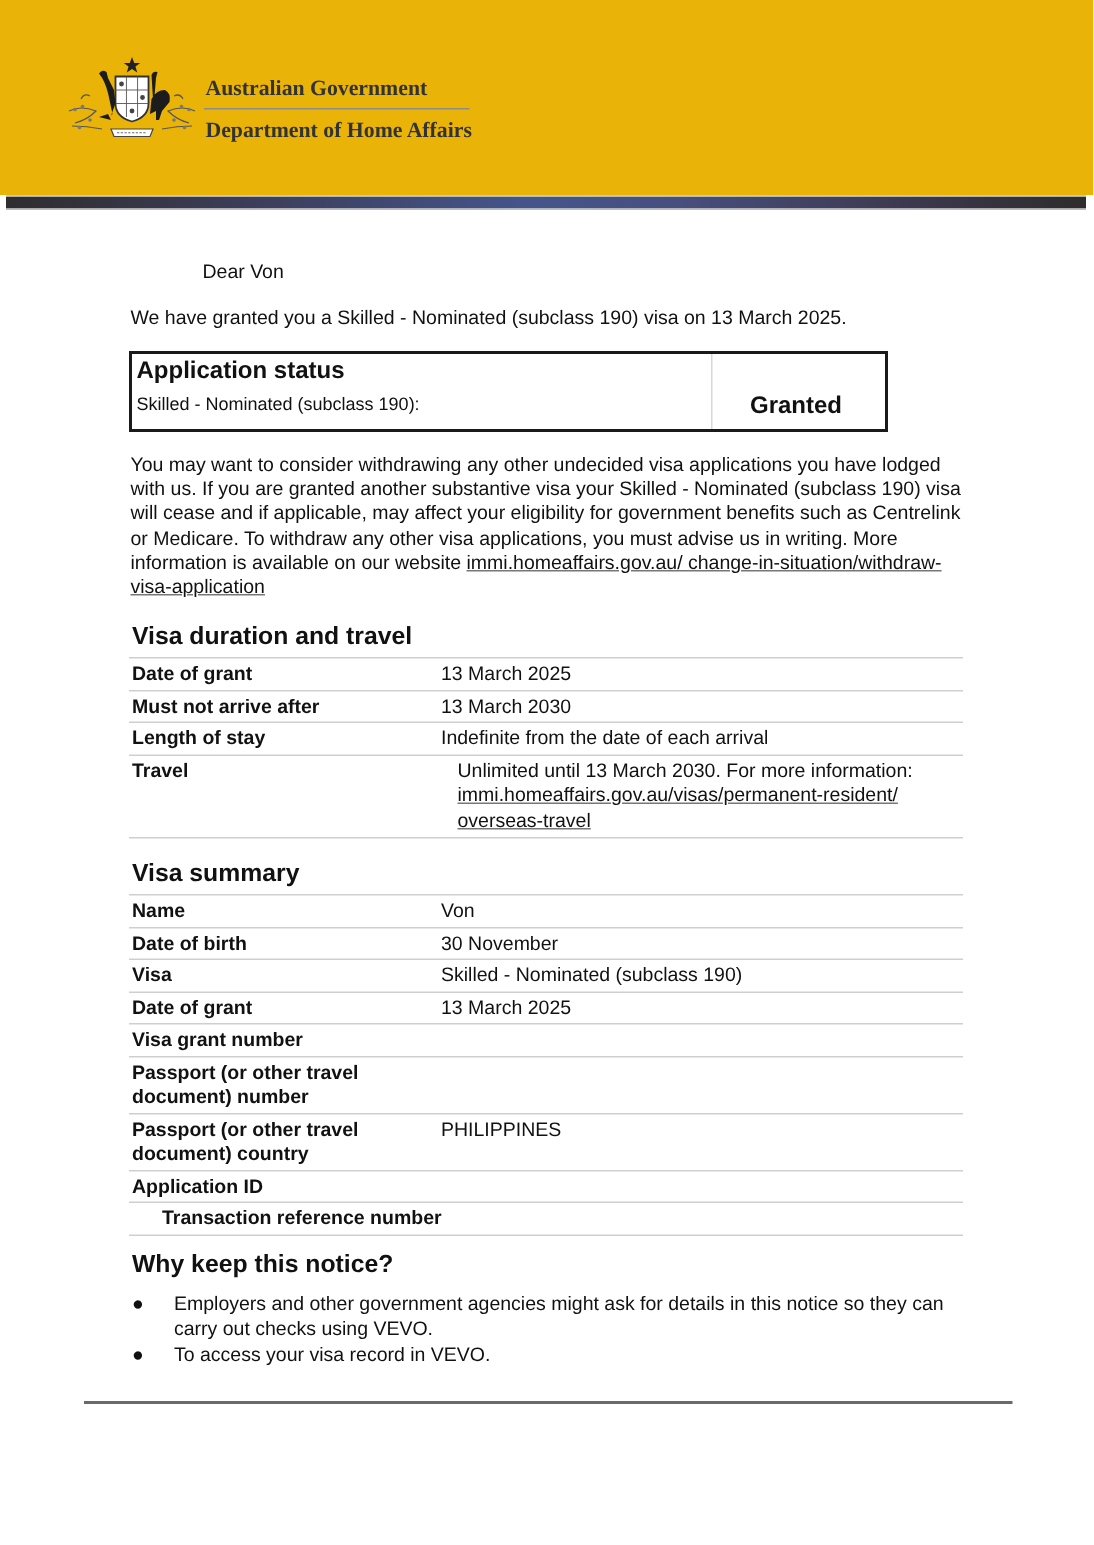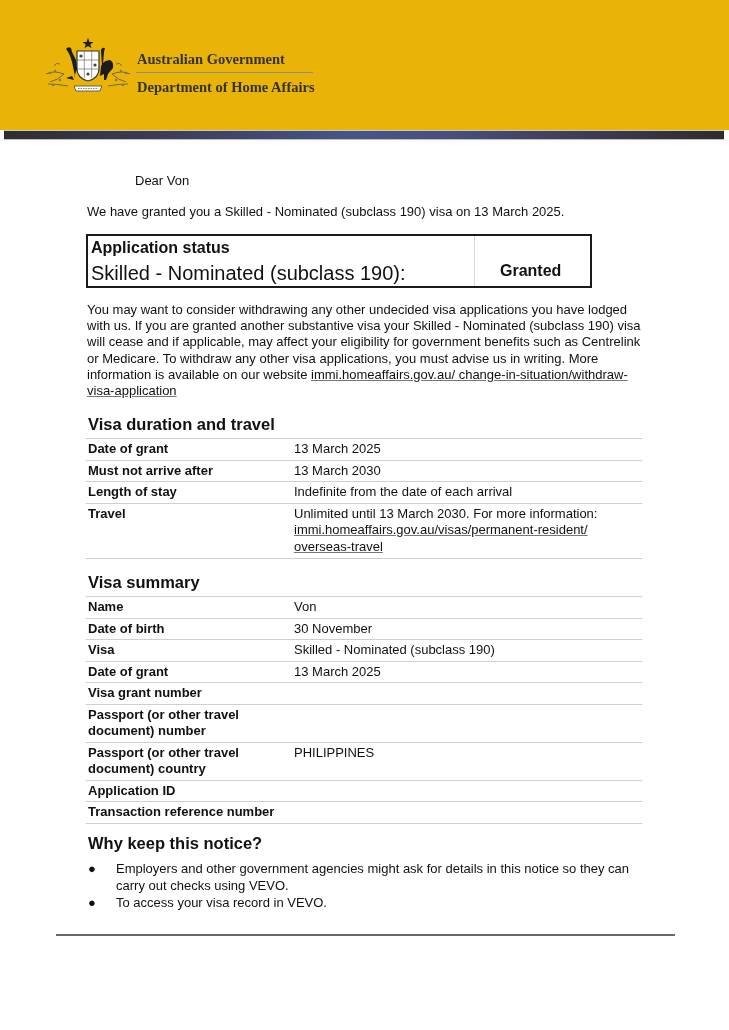--- a/index.html
+++ b/index.html
@@ -16,21 +16,21 @@
           background: linear-gradient(to right, #2f2d2f 0%, #3d3f5e 25%, #45558a 48%, #474f7e 62%, #3e3a52 82%, #2e2c2c 100%);
           border-top: 1px solid #c9c9c9; border-bottom: 1px solid #bdbdbd; }
 
   .p { position: absolute; font-size: 13px; line-height: 16.2px; color: #111; }
   .greet { left: 87px; top: 173px; margin-left: 48px; }
   .intro { left: 87px; top: 204px; white-space: nowrap; }
 
   .status-box { position: absolute; left: 86px; top: 234px; width: 506px; height: 54px; border: 2px solid #1a1a1a; }
   .status-box .divider { position: absolute; left: 386px; top: 0; bottom: 0; width: 1px; background: #d8d8d8; }
   .status-head { position: absolute; left: 3px; top: 3px; font-size: 16px; font-weight: bold; }
-  .status-label { position: absolute; left: 3px; top: 26px; font-size: 20px; }
+  .status-label { position: absolute; left: 3px; top: 26px; font-size: 12px; }
   .status-value { position: absolute; left: 388px; top: 26px; font-size: 16px; font-weight: bold; padding-left: 24px; }
 
   .advice { left: 87px; top: 302px; width: 560px; }
   a.link { color: #111; text-decoration: underline; text-decoration-color: #777; }
 
   .section-title { position: absolute; left: 88px; font-size: 16.5px; font-weight: bold; color: #111; text-align: right; }
 
   .kv { position: absolute; left: 86px; width: 556px; border-top: 1px solid #cfcfcf; }
   .kv .row { display: flex; border-bottom: 1px solid #cfcfcf; min-height: 21px; padding: 2px 0 2px 2px; }
   .kv .k { width: 206px; font-weight: bold; font-size: 13px; line-height: 16.5px; padding-right: 6px; }
@@ -110,21 +110,21 @@
     <div class="v">13 March 2025</div>
   </div>
   <div class="row">
     <div class="k">Must not arrive after</div>
     <div class="v">13 March 2030</div>
   </div>
   <div class="row">
     <div class="k">Length of stay</div>
     <div class="v">Indefinite from the date of each arrival</div>
   </div>
-  <div class="row" style="padding-bottom:3px;">
+  <div class="row" style="padding-bottom:3px;gap:11px;">
     <div class="k">Travel</div>
     <div class="v">
       <span>Unlimited until 13 March 2030. For more information:</span><br>
       <a class="link" style="display:inline-block; width:330px;">immi.homeaffairs.gov.au/visas/permanent-resident/ overseas-travel</a>
     </div>
   </div>
 </div>
 
 <div class="section-title" style="top:573px;">Visa summary</div>
 <div class="kv" style="top:596px;">
@@ -154,21 +154,21 @@
   </div>
   <div class="row">
     <div class="k">Passport (or other travel document) country</div>
     <div class="v">PHILIPPINES</div>
   </div>
   <div class="row">
     <div class="k">Application ID</div>
     <div class="v"></div>
   </div>
   <div class="row">
-    <div class="k" style="white-space:nowrap;">Transaction reference number</div>
+    <div class="k" style="white-space:nowrap;margin-left:20px;">Transaction reference number</div>
     <div class="v"></div>
   </div>
 </div>
 
 <div class="section-title" style="top:834px;">Why keep this notice?</div>
 <div class="bullets">
   <div class="item">
     <span class="dot">●</span>
     <span>Employers and other government agencies might ask for details in this notice so they can carry out checks using VEVO.</span>
   </div>

